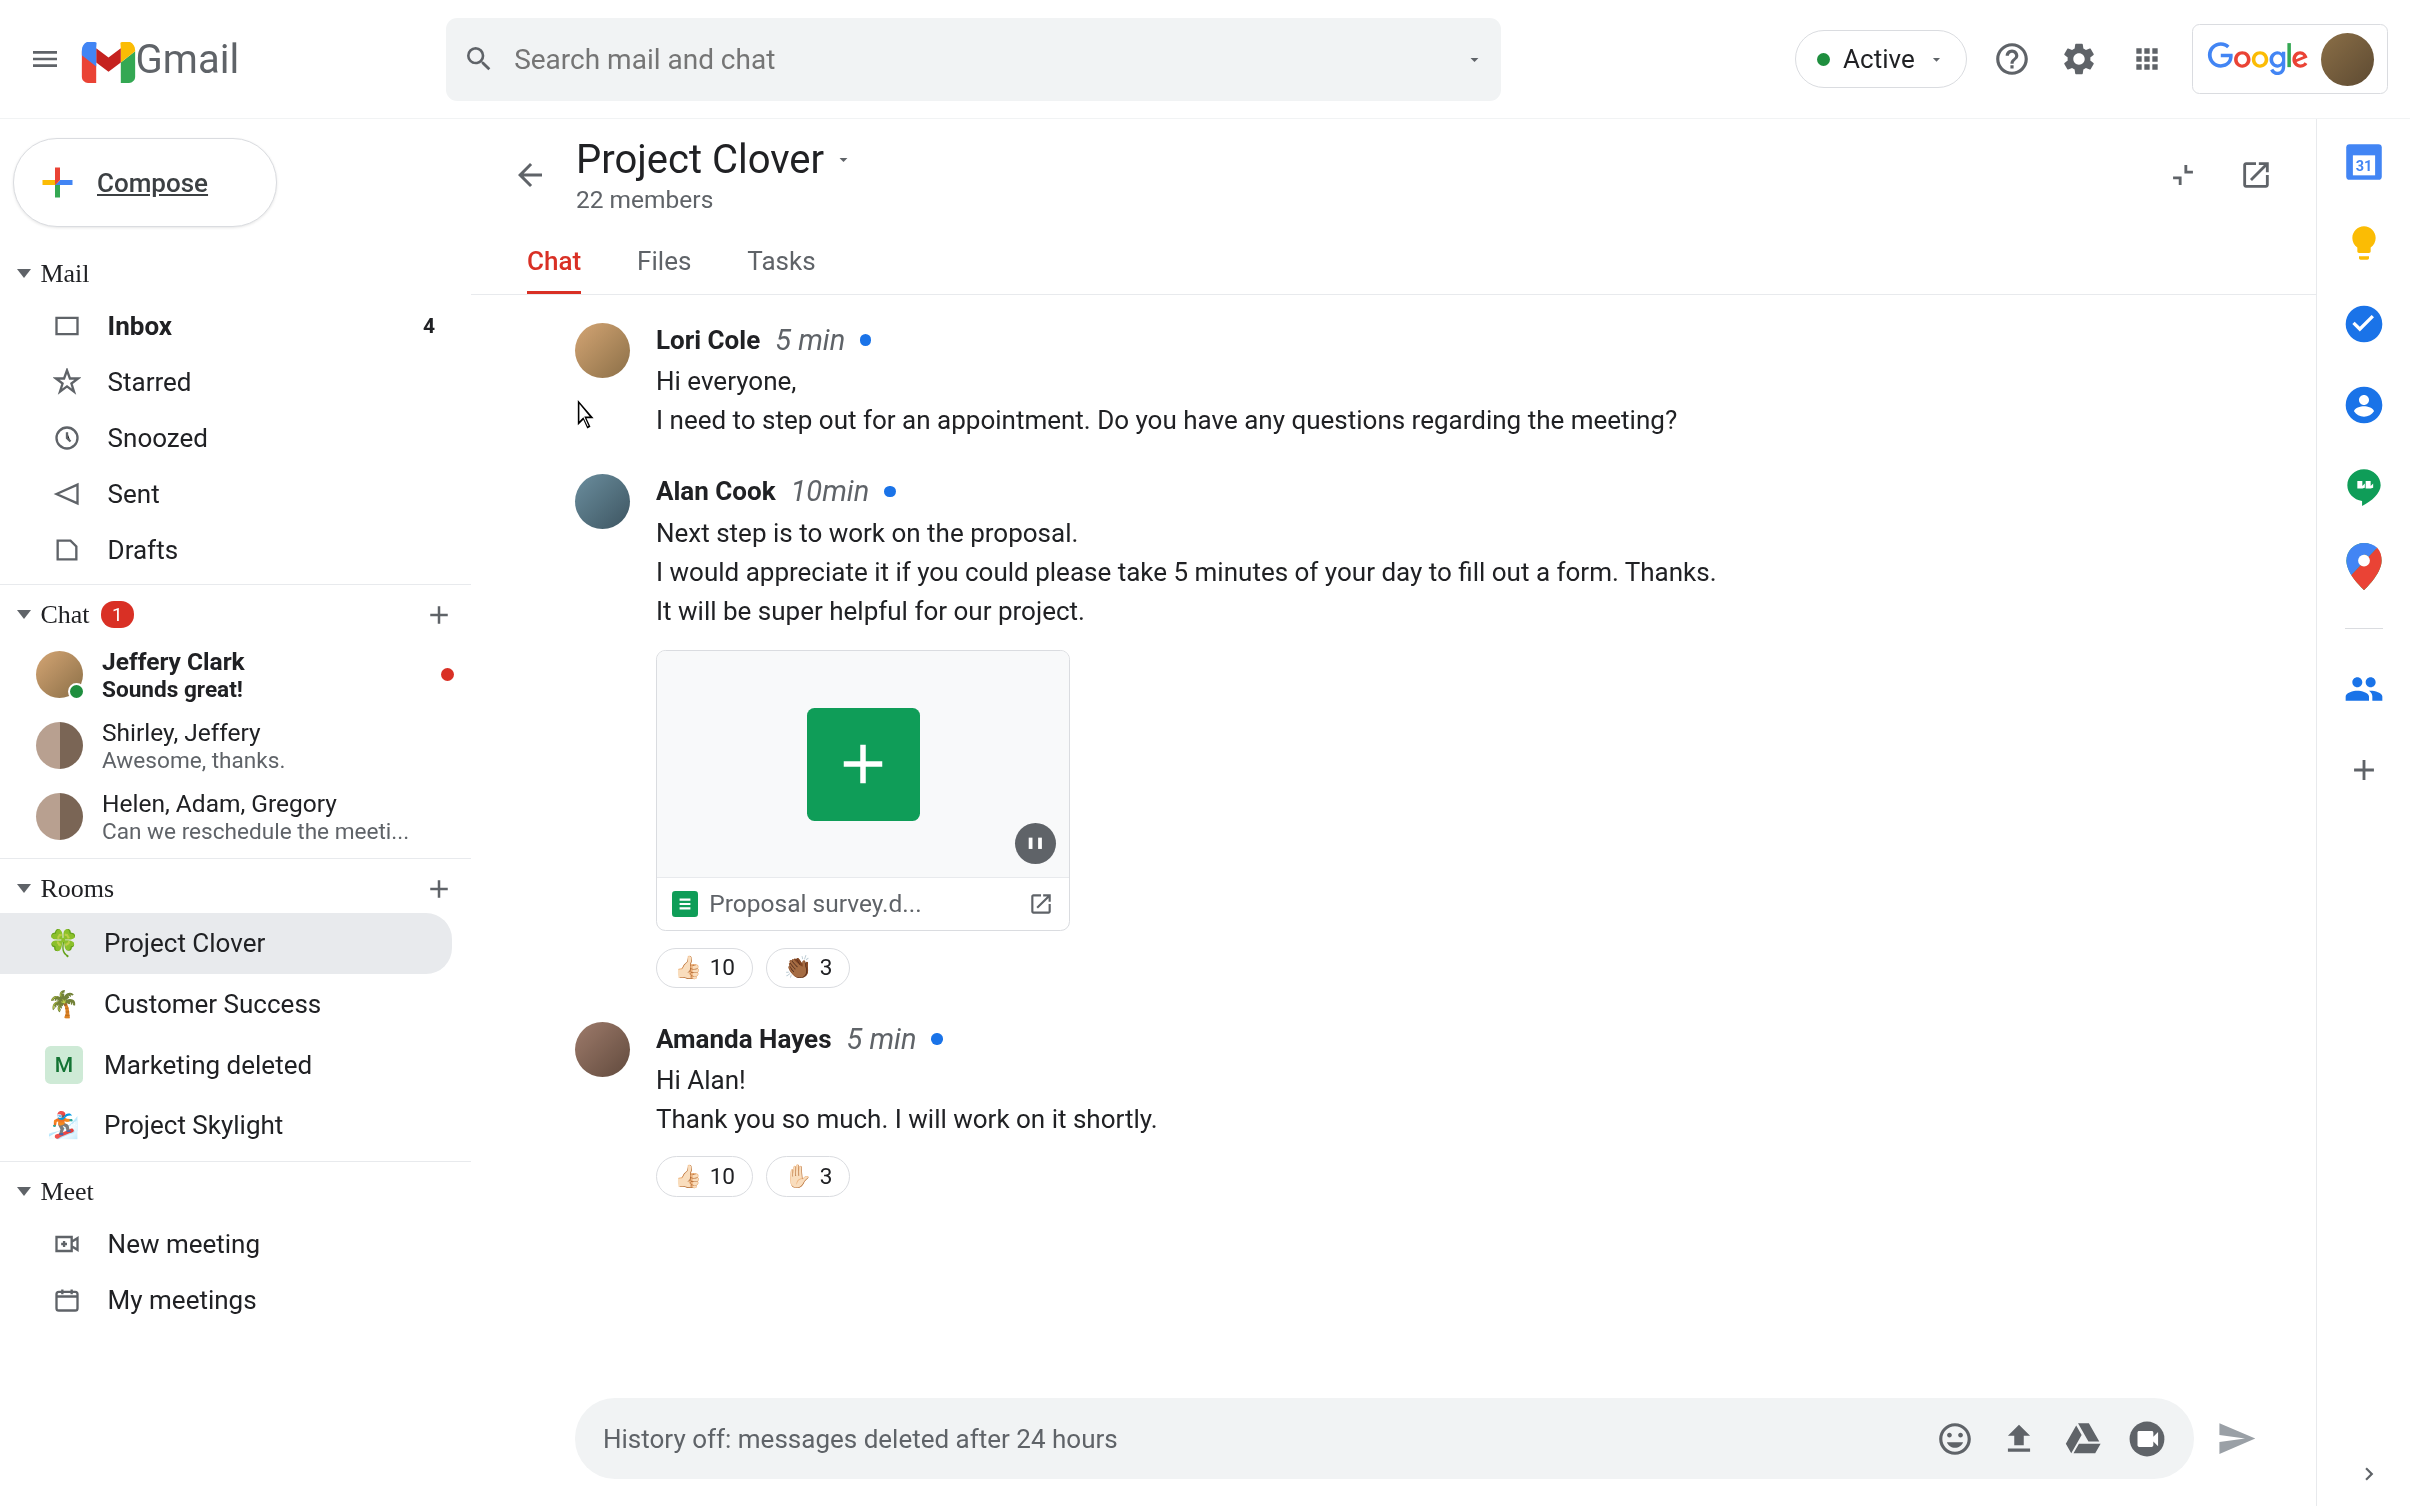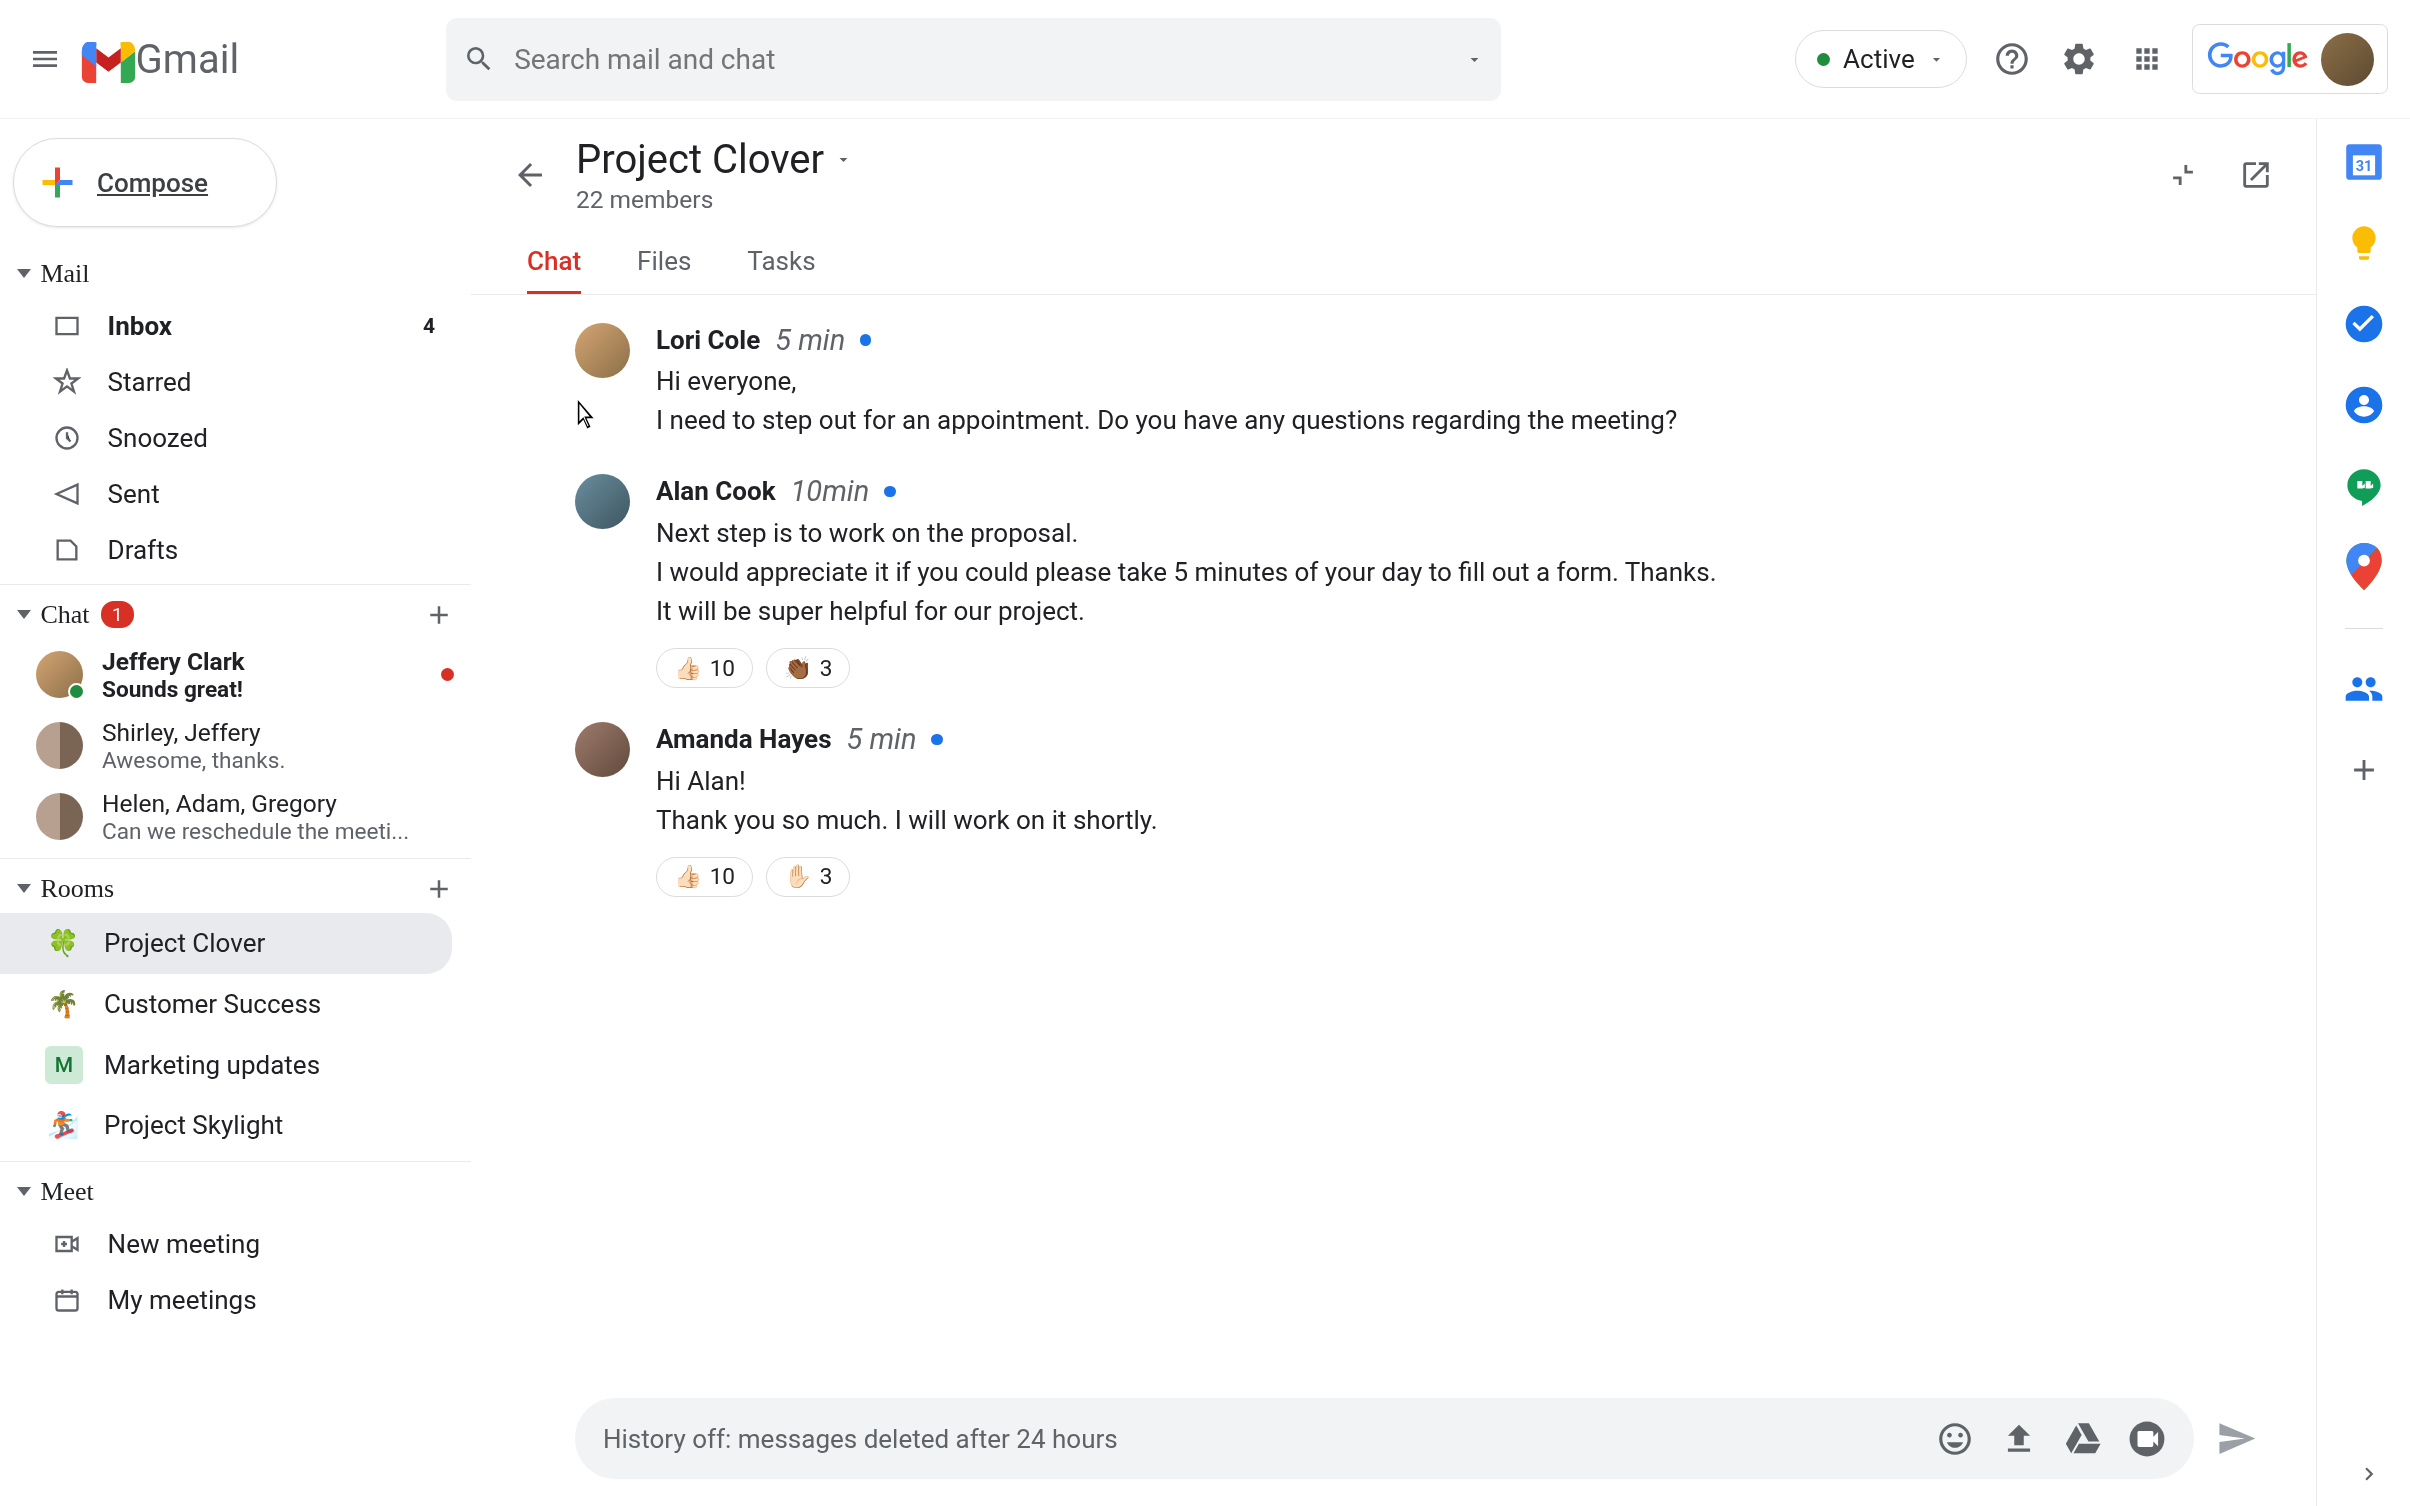--- a/index.html
+++ b/index.html
@@ -279,21 +279,21 @@
         <div class="room-item active">
           <span class="room-icon">🍀</span>
           <span class="room-label">Project Clover</span>
         </div>
         <div class="room-item">
           <span class="room-icon">🌴</span>
           <span class="room-label">Customer Success</span>
         </div>
         <div class="room-item">
           <span class="room-icon" style="background:#ceead6;color:#137333;font-weight:500;font-size:21px">M</span>
-          <span class="room-label">Marketing updates</span>
+          <span class="room-label">Marketing deleted</span>
         </div>
         <div class="room-item">
           <span class="room-icon">🏂</span>
           <span class="room-label">Project Skylight</span>
         </div>
       </div>
     <div class="divider"></div>
 
     <div class="section-header">
       <span class="caret"></span>
@@ -376,20 +376,45 @@
           <div class="msg-avatar av2"></div>
           <div class="msg-body">
             <div class="msg-header">
               <span class="msg-author">Alan Cook</span>
               <span class="msg-time">10min</span>
               <span class="msg-dot"></span>
             </div>
             <div class="msg-text">Next step is to work on the proposal.</div>
             <div class="msg-text">I would appreciate it if you could please take 5 minutes of your day to fill out a form. Thanks.</div>
             <div class="msg-text">It will be super helpful for our project.</div>
+            <div class="attachment">
+      <div class="attachment-preview">
+        <div class="sheets-icon">
+                  <svg width="66" height="66" viewBox="0 0 24 24">
+                    <path fill="#fff" d="M19 13h-6v6h-2v-6H5v-2h6V5h2v6h6v2z"></path>
+                  </svg>
+                </div>
+        <div class="drive-badge">
+                  <svg width="22.6" height="22.6" viewBox="0 0 24 24">
+                    <rect fill="#fff" x="5" y="6" width="4" height="12"></rect>
+                    <rect fill="#fff" x="15" y="6" width="4" height="12"></rect>
+                  </svg>
+                </div>
+      </div>
+      <div class="attachment-footer">
+        <svg width="26" height="26" viewBox="0 0 24 24">
+                  <rect fill="#0f9d58" width="24" height="24" rx="3"></rect>
+                  <path fill="#fff" d="M7 7h10v2H7zm0 4h10v2H7zm0 4h10v2H7z"></path>
+                </svg>
+        <span class="attachment-name">Proposal survey.d...</span>
+        <svg width="26" height="26" viewBox="0 0 24 24">
+                  <path fill="#5f6368" d="M19 19H5V5h7V3H5c-1.11 0-2 .9-2 2v14c0 1.1.89 2 2 2h14c1.1 0 2-.9 2-2v-7h-2v7zM14 3v2h3.59l-9.83 9.83 1.41 1.41L19 6.41V10h2V3h-7z"></path>
+                </svg>
+      </div>
+    </div>
             <div class="reactions">
               <div class="reaction">
                 <span>👍🏻</span>
                 <span>10</span>
               </div>
               <div class="reaction">
                 <span>👏🏾</span>
                 <span>3</span>
               </div>
             </div>

